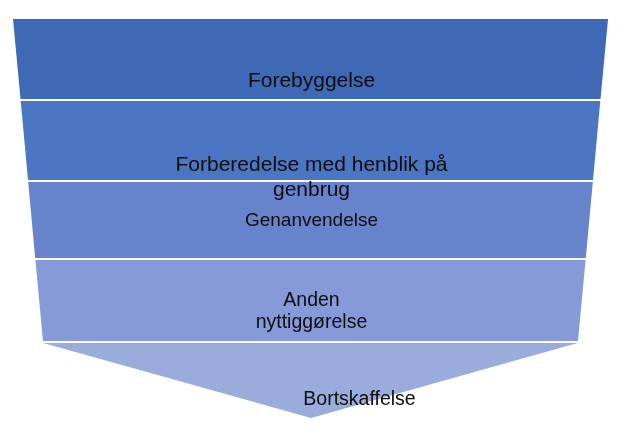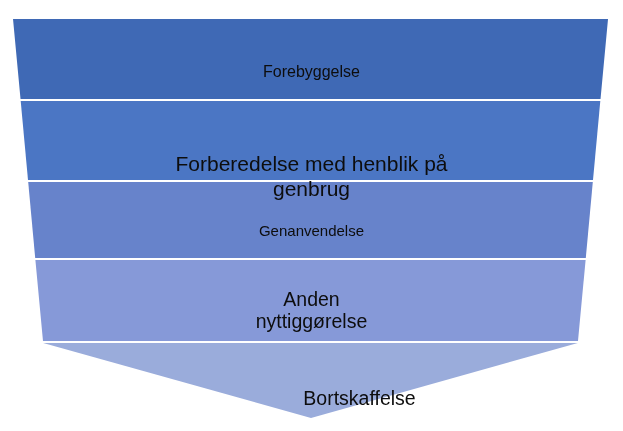--- a/index.html
+++ b/index.html
@@ -51,23 +51,23 @@
   .band-label .main {
     display: block;
   }
 
   .band-label .sub {
     display: block;
     font-size: 14.5px;
     line-height: 1.12;
   }
 
-  #band-label-0 { top: 44px;  font-size: 16px; }
+  #band-label-0 { top: 44px;  font-size: 21px; }
   #band-label-1 { top: 128px; font-size: 21px; }
-  #band-label-2 { top: 205px; font-size: 15px; }
+  #band-label-2 { top: 187px; font-size: 19px; }
   #band-label-3 { top: 265px; font-size: 19.5px; text-align: center; }
   #band-label-4 { top: 364px; font-size: 19.5px; padding-left: 48px; }
 </style>
 </head>
 <body>
 
 <div id="pyramid-figure">
 
   <svg class="pyramid-svg" viewBox="0 0 623 431" xmlns="http://www.w3.org/2000/svg">
 

